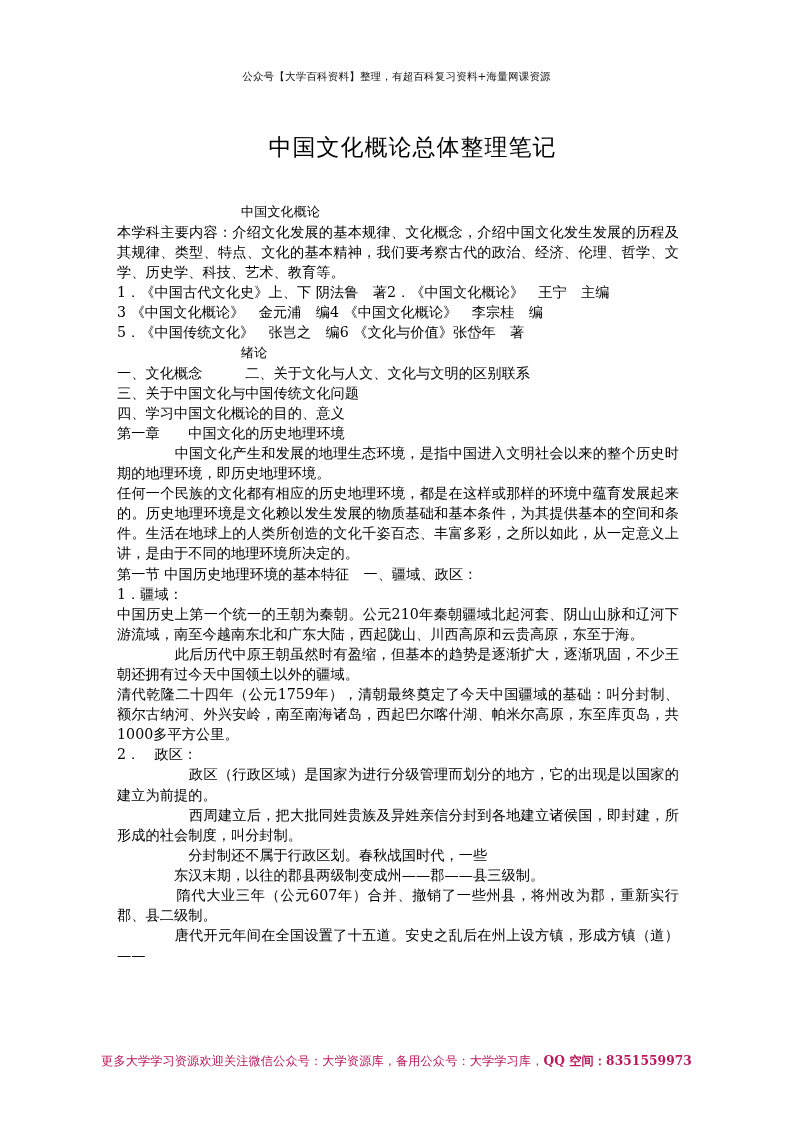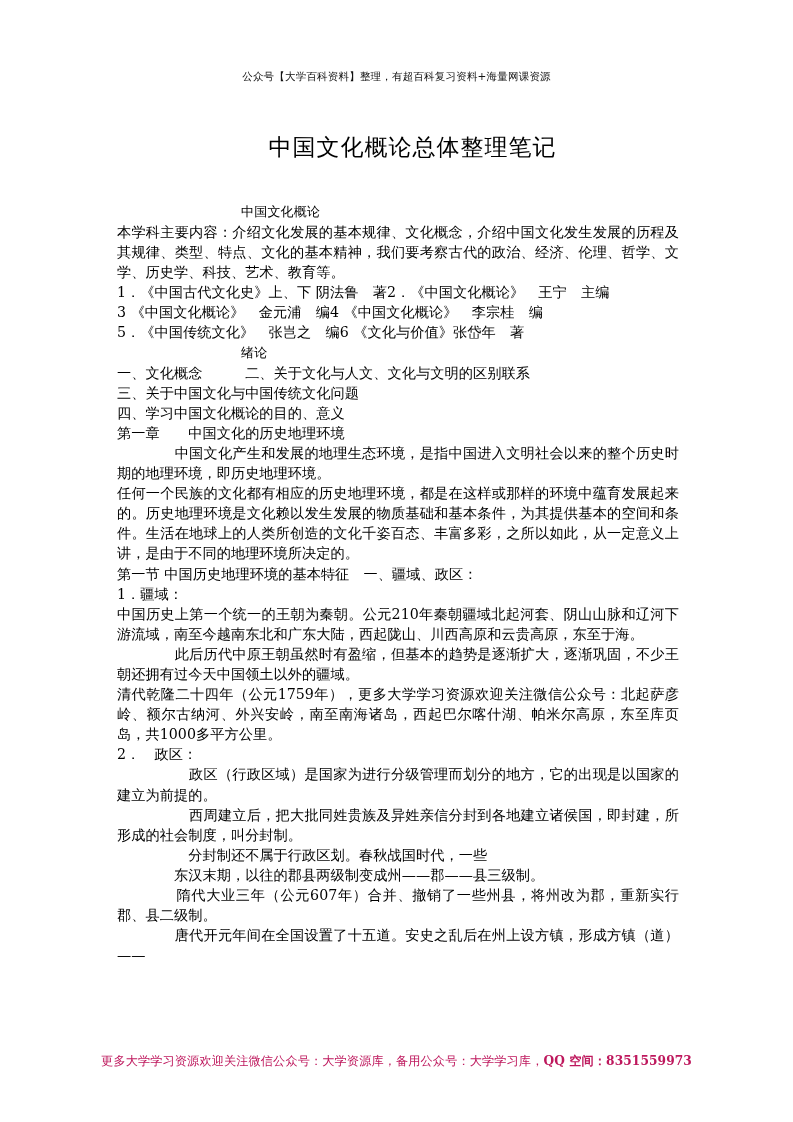--- a/index.html
+++ b/index.html
@@ -118,21 +118,21 @@
 
     <div class="line">第一章　　中国文化的历史地理环境</div>
     <div class="line para">　　　　中国文化产生和发展的地理生态环境，是指中国进入文明社会以来的整个历史时期的地理环境，即历史地理环境。</div>
     <div class="line para">任何一个民族的文化都有相应的历史地理环境，都是在这样或那样的环境中蕴育发展起来的。历史地理环境是文化赖以发生发展的物质基础和基本条件，为其提供基本的空间和条件。生活在地球上的人类所创造的文化千姿百态、丰富多彩，之所以如此，从一定意义上讲，是由于不同的地理环境所决定的。</div>
 
     <div class="line">第一节 中国历史地理环境的基本特征　一、疆域、政区：</div>
 
     <div class="line">1．疆域：</div>
     <div class="line para">中国历史上第一个统一的王朝为秦朝。公元210年秦朝疆域北起河套、阴山山脉和辽河下游流域，南至今越南东北和广东大陆，西起陇山、川西高原和云贵高原，东至于海。</div>
     <div class="line para">　　　　此后历代中原王朝虽然时有盈缩，但基本的趋势是逐渐扩大，逐渐巩固，不少王朝还拥有过今天中国领土以外的疆域。</div>
-    <div class="line para">清代乾隆二十四年（公元1759年），更多大学学习资源欢迎关注微信公众号：北起萨彦岭、额尔古纳河、外兴安岭，南至南海诸岛，西起巴尔喀什湖、帕米尔高原，东至库页岛，共1000多平方公里。</div>
+    <div class="line para">清代乾隆二十四年（公元1759年），清朝最终奠定了今天中国疆域的基础：叫分封制、额尔古纳河、外兴安岭，南至南海诸岛，西起巴尔喀什湖、帕米尔高原，东至库页岛，共1000多平方公里。</div>
 
     <div class="line">2．　政区：</div>
     <div class="line para">　　　　　政区（行政区域）是国家为进行分级管理而划分的地方，它的出现是以国家的建立为前提的。</div>
     <div class="line para">　　　　　西周建立后，把大批同姓贵族及异姓亲信分封到各地建立诸侯国，即封建，所形成的社会制度，叫分封制。</div>
     <div class="line para">　　　　　分封制还不属于行政区划。春秋战国时代，一些</div>
     <div class="line para">　　　　东汉末期，以往的郡县两级制变成州——郡——县三级制。</div>
     <div class="line para">　　　　隋代大业三年（公元607年）合并、撤销了一些州县，将州改为郡，重新实行郡、县二级制。</div>
     <div class="line para">　　　　唐代开元年间在全国设置了十五道。安史之乱后在州上设方镇，形成方镇（道）——</div>
 
   </div>

